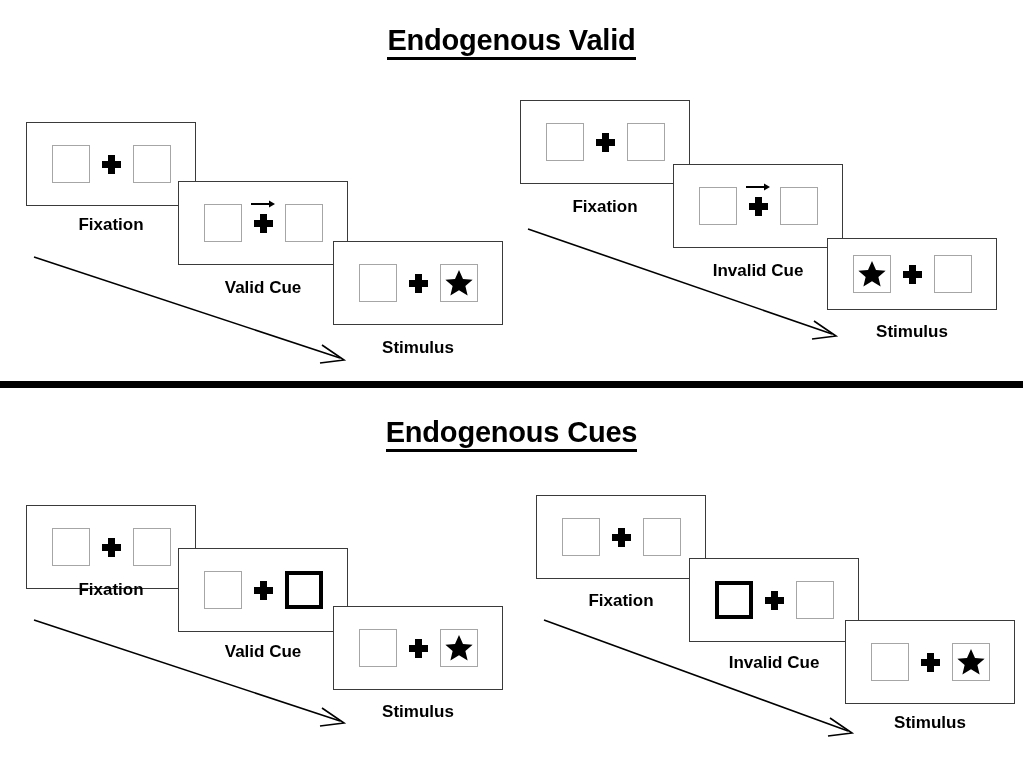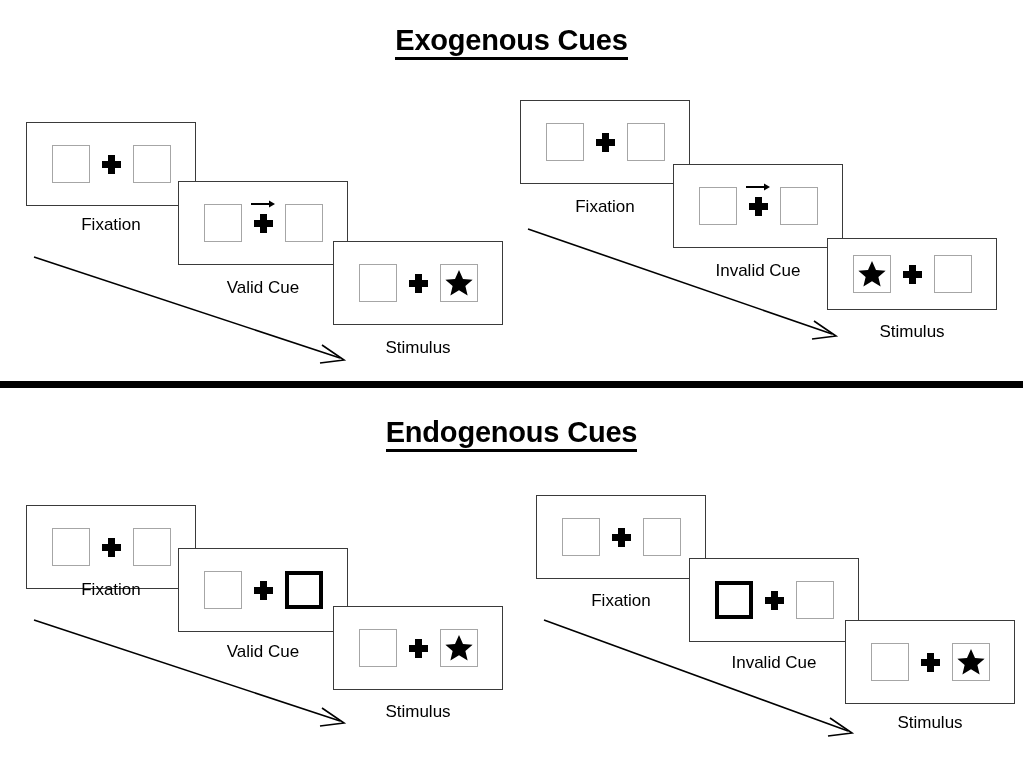--- a/index.html
+++ b/index.html
@@ -111,34 +111,34 @@
   .star-wrap {
     width: 30px;
     height: 30px;
     display: block;
   }
 
   .card-label {
     position: absolute;
     text-align: center;
     font-size: 17px;
-    font-weight: normal;
+    font-weight: bold;
     white-space: nowrap;
   }
 
   .flow-arrow {
     position: absolute;
     overflow: visible;
   }
 </style>
 </head>
 <body>
 
 <div class="section-title" style="top:24px;">
-  <span>Exogenous Cues</span>
+  <span>Endogenous Valid</span>
 </div>
 
 <div class="card" style="left:26px; top:122px; width:170px; height:84px;">
   <div class="card-inner">
     <div class="box"></div>
     <div class="plus"></div>
     <div class="box"></div>
   </div>
 </div>
 <div class="card-label" style="left:26px; top:215px; width:170px;">Fixation</div>

